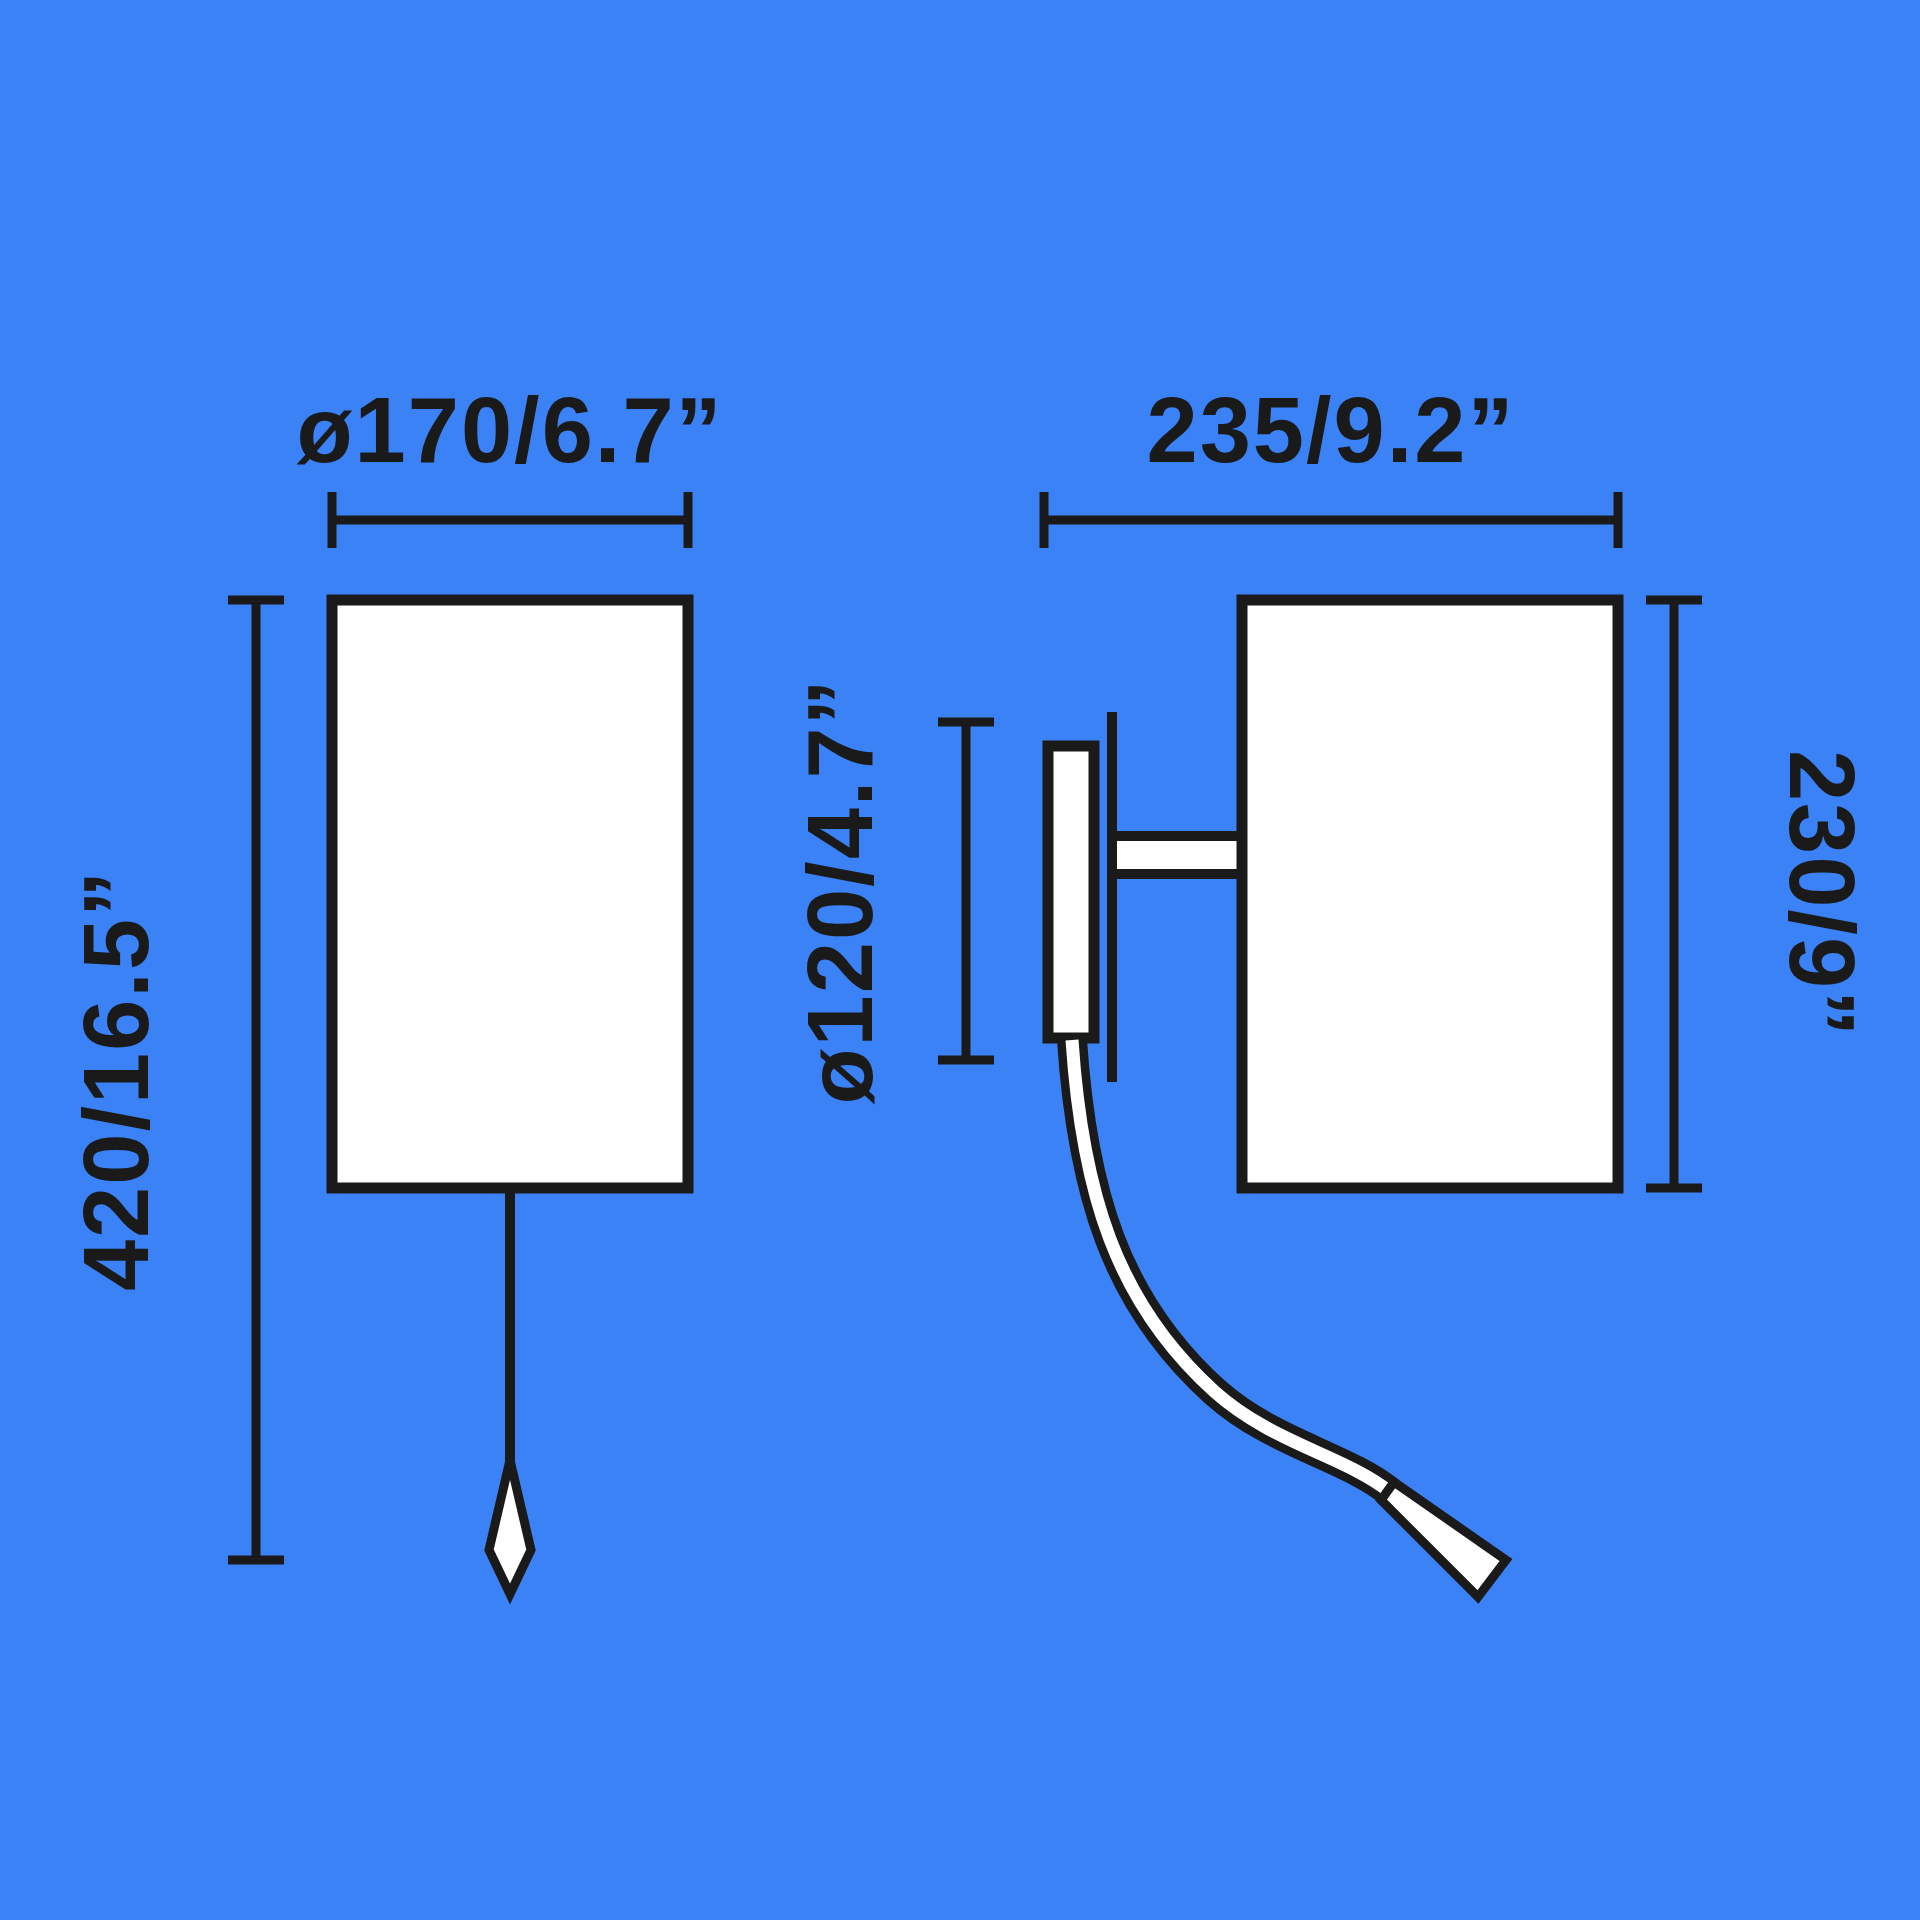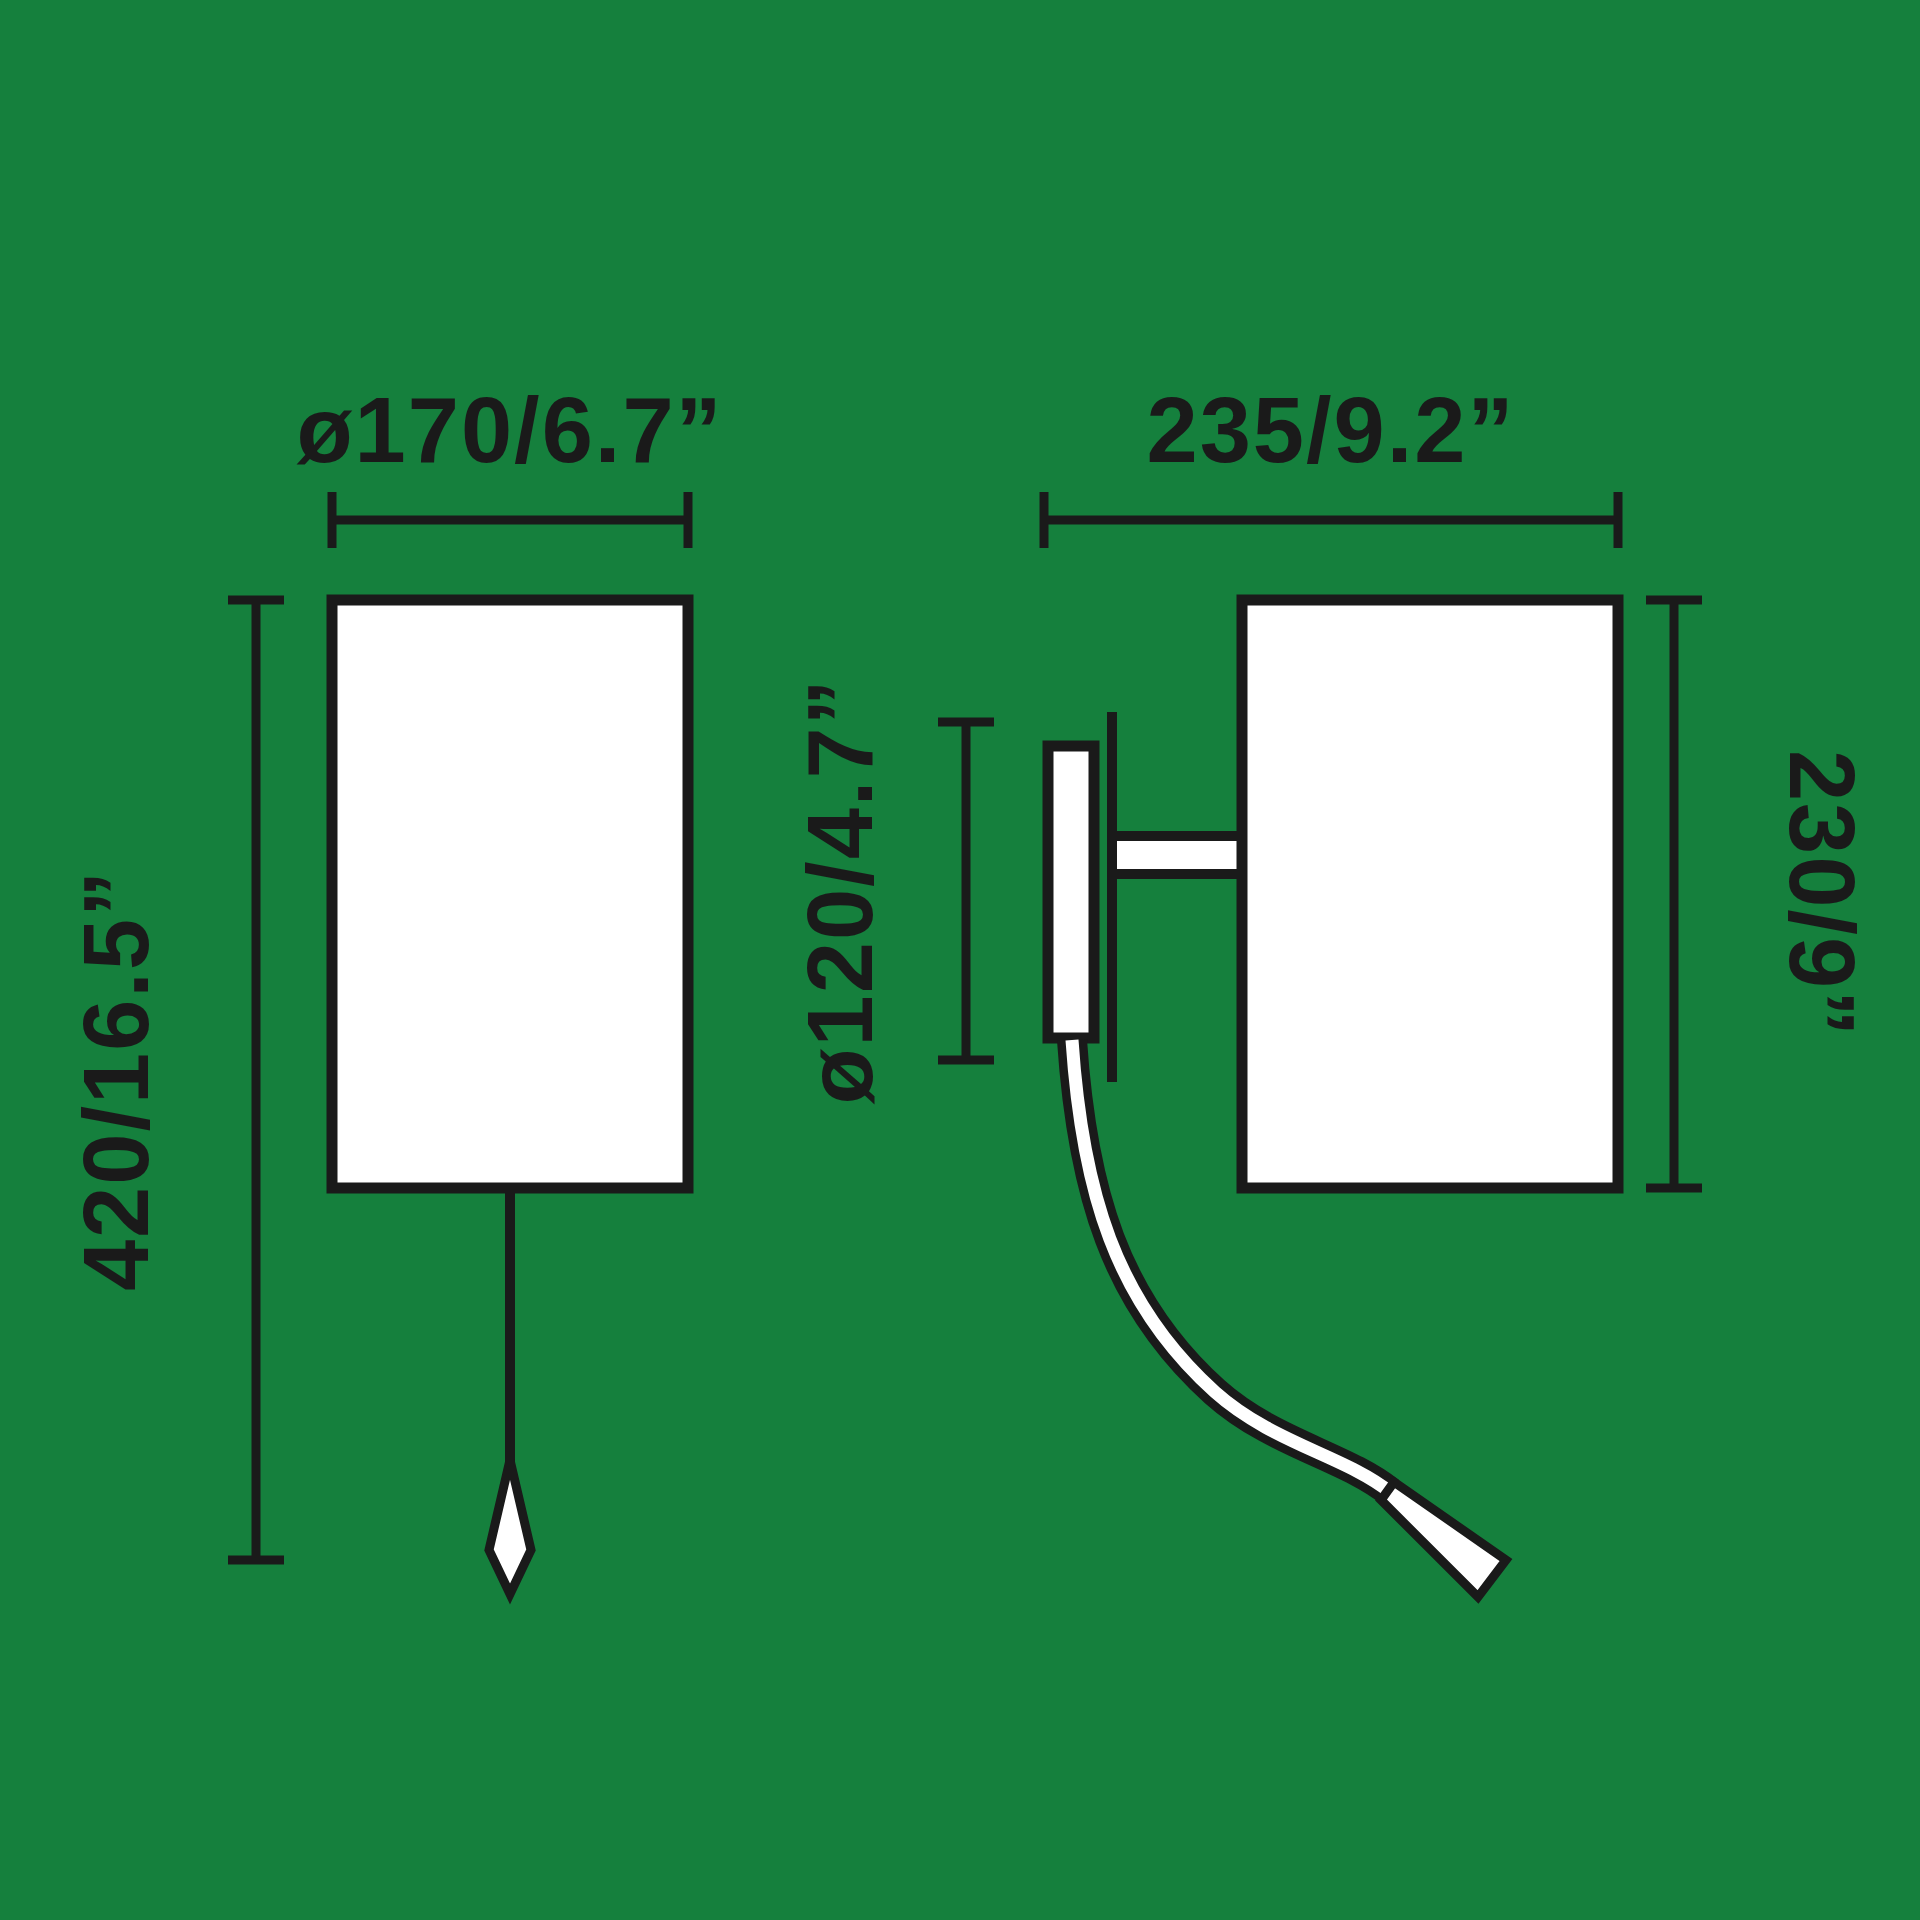--- a/index.html
+++ b/index.html
@@ -4,21 +4,21 @@
 <style>
   html, body {
     margin: 0;
     padding: 0;
     background: #ffffff;
   }
   .stage {
     position: relative;
     width: 1920px;
     height: 1920px;
-    background: #15803d;
+    background: #3b82f6;
     overflow: hidden;
   }
   svg {
     display: block;
   }
   .dim-text {
     font-family: "Liberation Sans", "DejaVu Sans", sans-serif;
     font-weight: 700;
     font-size: 92px;
     letter-spacing: 2px;

